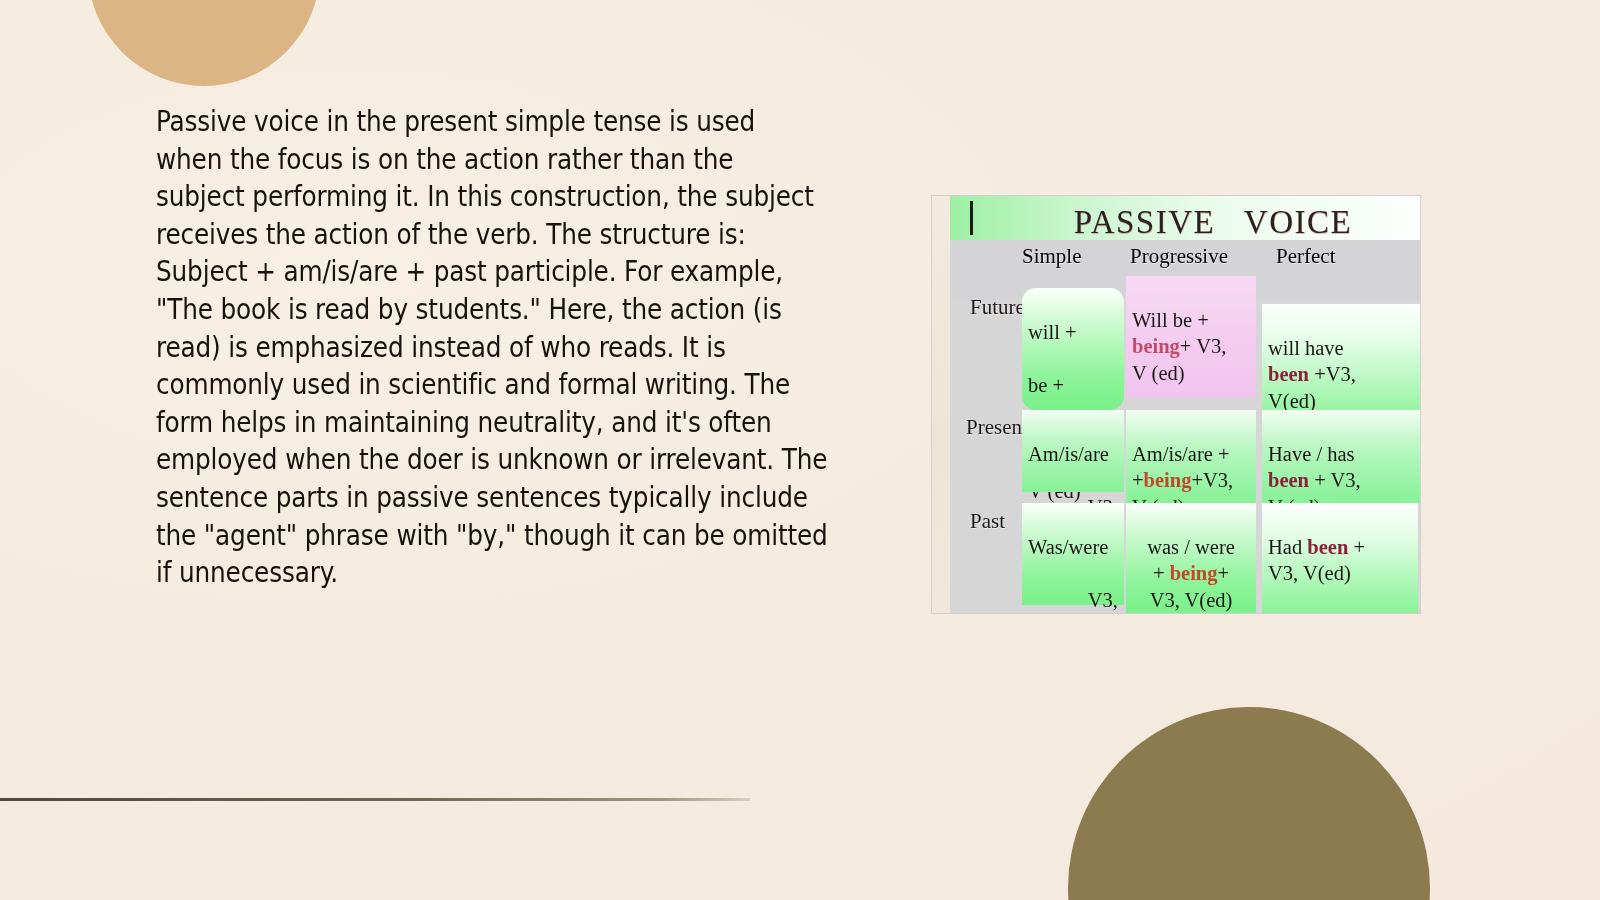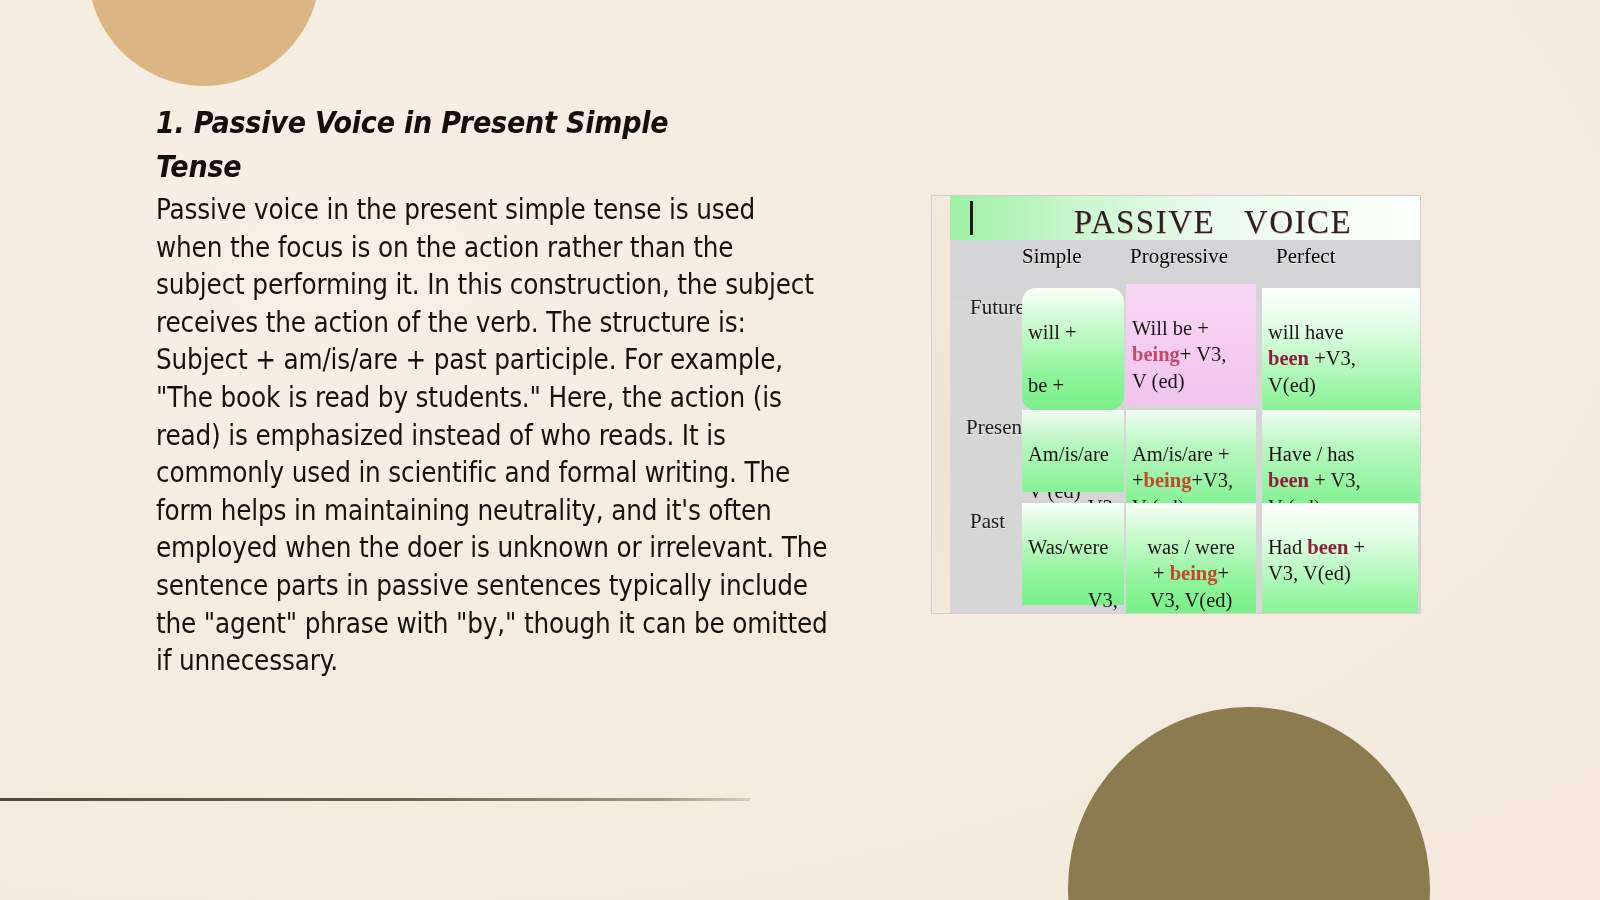--- a/index.html
+++ b/index.html
@@ -186,41 +186,40 @@
     background: linear-gradient(to bottom, #fdfffd 0%, #e4fde7 30%, #9bf5a6 85%, #8af398 100%);
   }
   .bold-red { font-weight: 700; color: #8c1f3a; }
   .bold-orange { font-weight: 700; color: #c4472a; }
   .bold-pinkred { font-weight: 700; color: #c44a6a; }
   .pv-right { text-align: right; }
   .pv-center { text-align: center; }
 
   
   #cell-future-simple      { left: 90px;  top: 92px;  width: 102px; height: 122px; border-radius: 14px; }
-  #cell-future-progressive { left: 194px; top: 88px;  width: 130px; height: 122px; }
-  #cell-future-perfect     { left: 330px; top: 92px;  width: 186px; height: 122px; }
+  #cell-future-progressive { left: 194px; top: 80px;  width: 130px; height: 122px; }
+  #cell-future-perfect     { left: 330px; top: 108px;  width: 186px; height: 122px; }
   
   #cell-present-simple      { left: 90px;  top: 214px; width: 102px; height: 82px; }
   #cell-present-progressive { left: 194px; top: 214px; width: 130px; height: 93px; }
   #cell-present-perfect     { left: 330px; top: 214px; width: 188px; height: 93px; font-family: Liberation Serif, serif; }
   
   #cell-past-simple      { left: 90px;  top: 307px; width: 102px; height: 102px; }
   #cell-past-progressive { left: 194px; top: 307px; width: 130px; height: 110px; }
   #cell-past-perfect     { left: 330px; top: 307px; width: 156px; height: 110px; }
 </style>
 </head>
 <body>
 
 <div id="slide">
 
   <div id="circle-top-left" class="deco-circle"></div>
   <div id="circle-bottom-right" class="deco-circle"></div>
 
   <div id="text-column">
-    <h1 id="heading">1. Passive Voice in Present Simple Tense</h1>
     <p id="body-paragraph">Passive voice in the present simple tense is used when the focus is on the action rather than the subject performing it. In this construction, the subject receives the action of the verb. The structure is: Subject + am/is/are + past participle. For example, "The book is read by students." Here, the action (is read) is emphasized instead of who reads. It is commonly used in scientific and formal writing. The form helps in maintaining neutrality, and it's often employed when the doer is unknown or irrelevant. The sentence parts in passive sentences typically include the "agent" phrase with "by," though it can be omitted if unnecessary.</p>
   </div>
 
   <div id="bottom-rule"></div>
 
   <div id="pv-figure">
 
     <div id="pv-gutter"></div>
 
     <div id="pv-title-bar">

